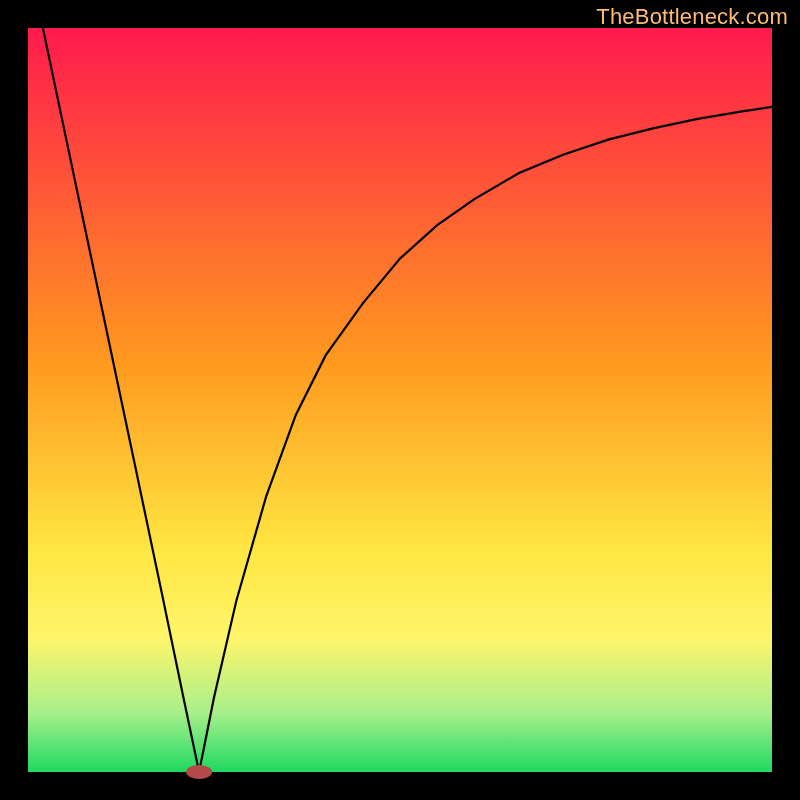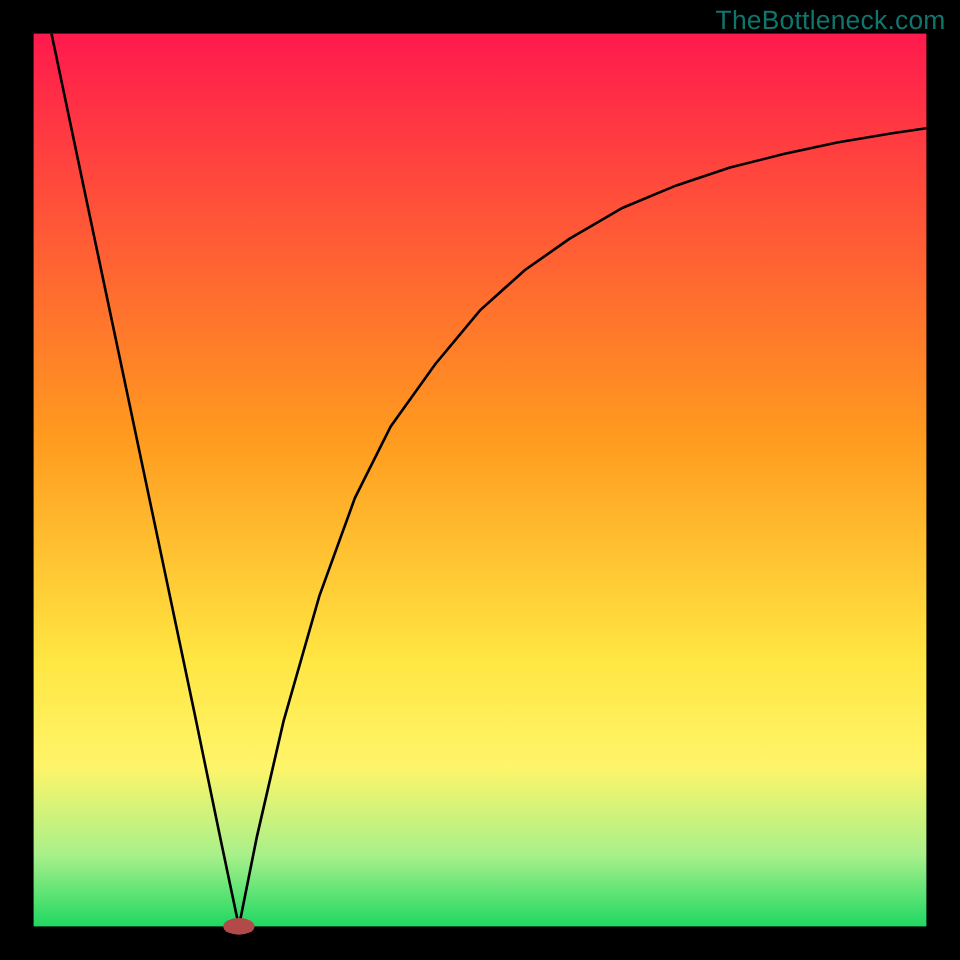--- a/index.html
+++ b/index.html
@@ -5,21 +5,21 @@
   * { margin: 0; padding: 0; box-sizing: border-box; }
   html, body { width: 800px; height: 800px; overflow: hidden; background: #000; }
   .wrap { position: relative; width: 800px; height: 800px; }
   svg { display: block; }
   .watermark {
     position: absolute;
     top: 4px;
     right: 12px;
     font-family: Arial, Helvetica, sans-serif;
     font-size: 22px;
-    color: #0f766e;
+    color: #fdba74;
     letter-spacing: 0.2px;
     user-select: none;
   }
 </style>
 </head>
 <body>
 <div class="wrap">
 
 <svg width="800" height="800" viewBox="0 0 800 800">
   <defs>

